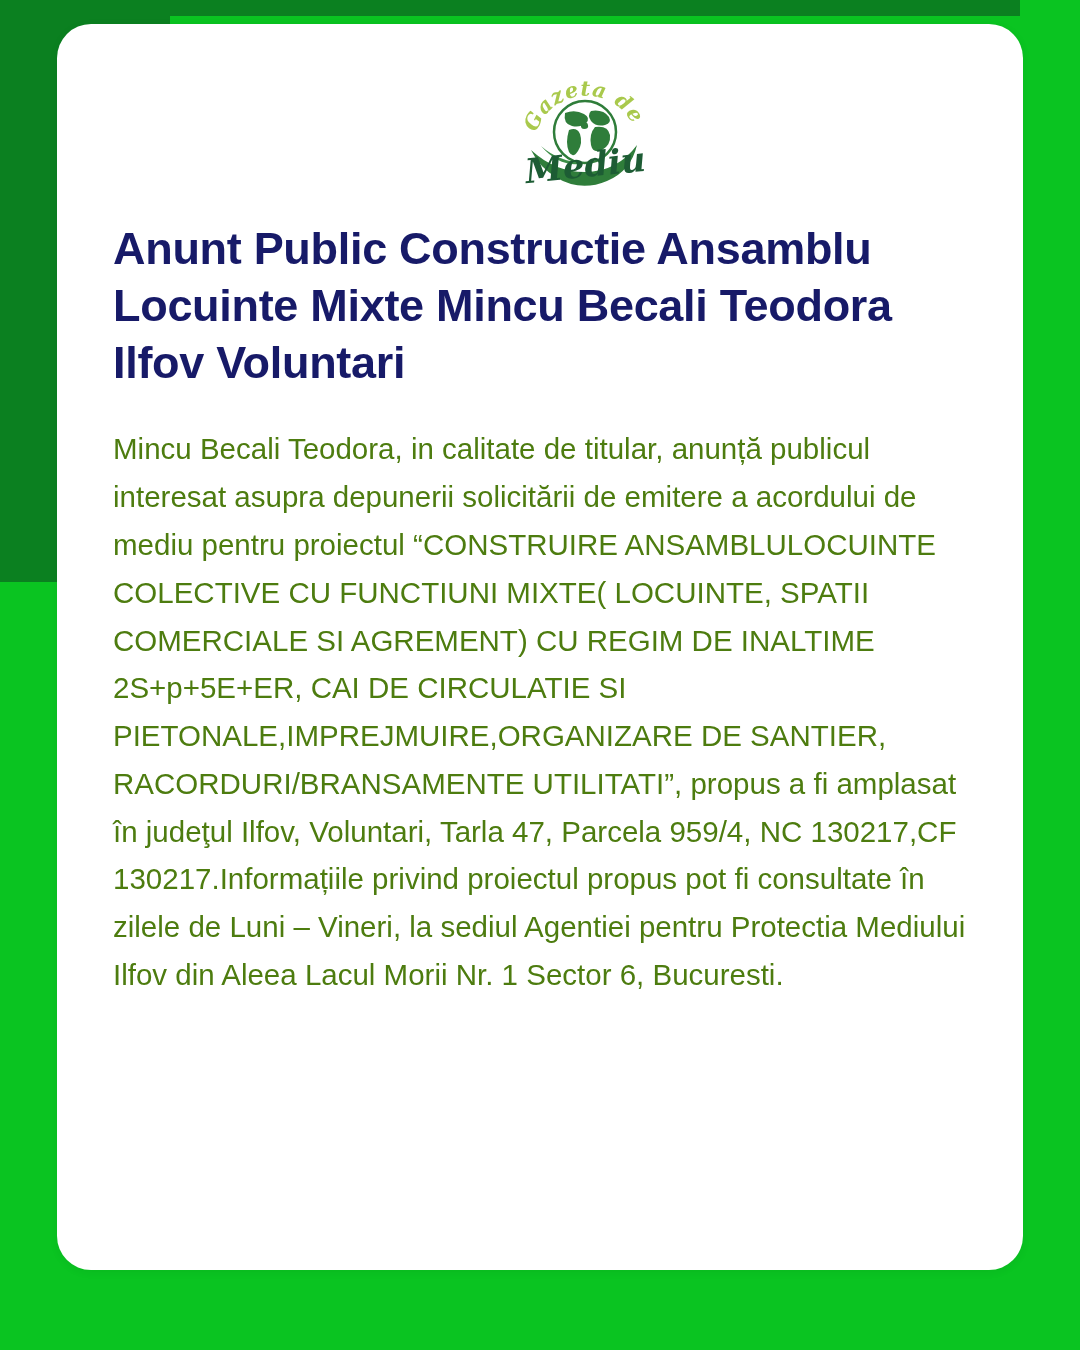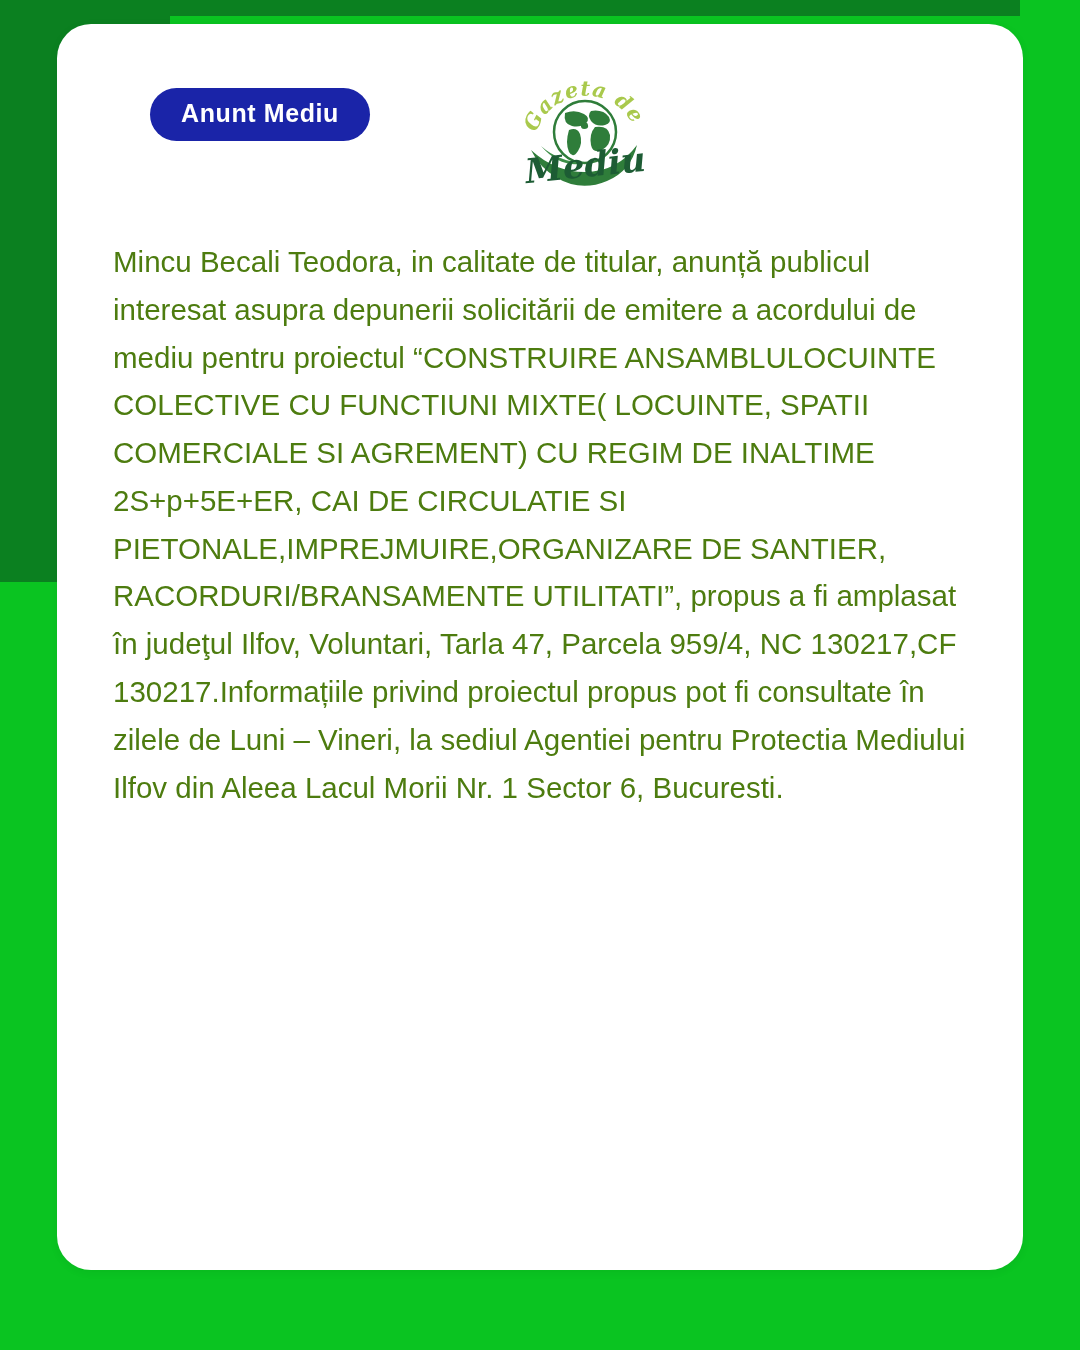--- a/index.html
+++ b/index.html
@@ -108,21 +108,20 @@
 <body>
 
 <div id="bg-base"></div>
 <div id="bg-dark-leftcol"></div>
 <div id="bg-dark-topband"></div>
 
 <div id="card">
 
   <div id="header-row">
 
-    <div id="badge">Anunt Mediu</div>
 
     <div id="logo">
       <svg viewBox="0 0 132 132" width="132" height="132" aria-hidden="true">
         <defs>
           <path id="arcTop" d="M 16,74 A 52,52 0 0 1 116,66" fill="none"></path>
         </defs>
 
         <text font-family="'DejaVu Serif', serif" font-size="21" font-style="italic" font-weight="bold" fill="#a9c94c" letter-spacing="1">
           <textPath href="#arcTop" startOffset="4%">Gazeta de</textPath>
         </text>
@@ -138,16 +137,17 @@
         <path d="M12 86 q24 22 54 22 q32 0 52 -27 q-6 26 -30 36 q-26 11 -50 -3 q-18 -11 -26 -28 z" fill="#2f7d3a"></path>
         <path d="M22 82 q18 16 44 17 q-24 6 -44 -17 z" fill="#3c8f47"></path>
       </svg>
       <div style="position:absolute;left:6px;top:84px;width:120px;text-align:center;
                   font-family:'DejaVu Serif', serif;font-style:italic;font-weight:bold;
                   font-size:34px;color:#1d5c34;transform:rotate(-6deg);line-height:1;">Mediu</div>
     </div>
 
   </div>
 
+  <h1 id="title">Anunt Public Constructie Ansamblu Locuinte Mixte Mincu Becali Teodora Ilfov Voluntari</h1>
 
   <div id="body-text">Mincu Becali Teodora, in calitate de titular, anunță publicul interesat asupra depunerii solicitării de emitere a acordului de mediu pentru proiectul “CONSTRUIRE ANSAMBLULOCUINTE COLECTIVE CU FUNCTIUNI MIXTE( LOCUINTE, SPATII COMERCIALE SI AGREMENT) CU REGIM DE INALTIME 2S+p+5E+ER, CAI DE CIRCULATIE SI PIETONALE,IMPREJMUIRE,ORGANIZARE DE SANTIER, RACORDURI/BRANSAMENTE UTILITATI”, propus a fi amplasat în judeţul Ilfov, Voluntari, Tarla 47, Parcela 959/4, NC 130217,CF 130217.Informațiile privind proiectul propus pot fi consultate în zilele de Luni – Vineri, la sediul Agentiei pentru Protectia Mediului Ilfov din Aleea Lacul Morii Nr. 1 Sector 6, Bucuresti.</div>
 
 </div>
 
 </body></html>

